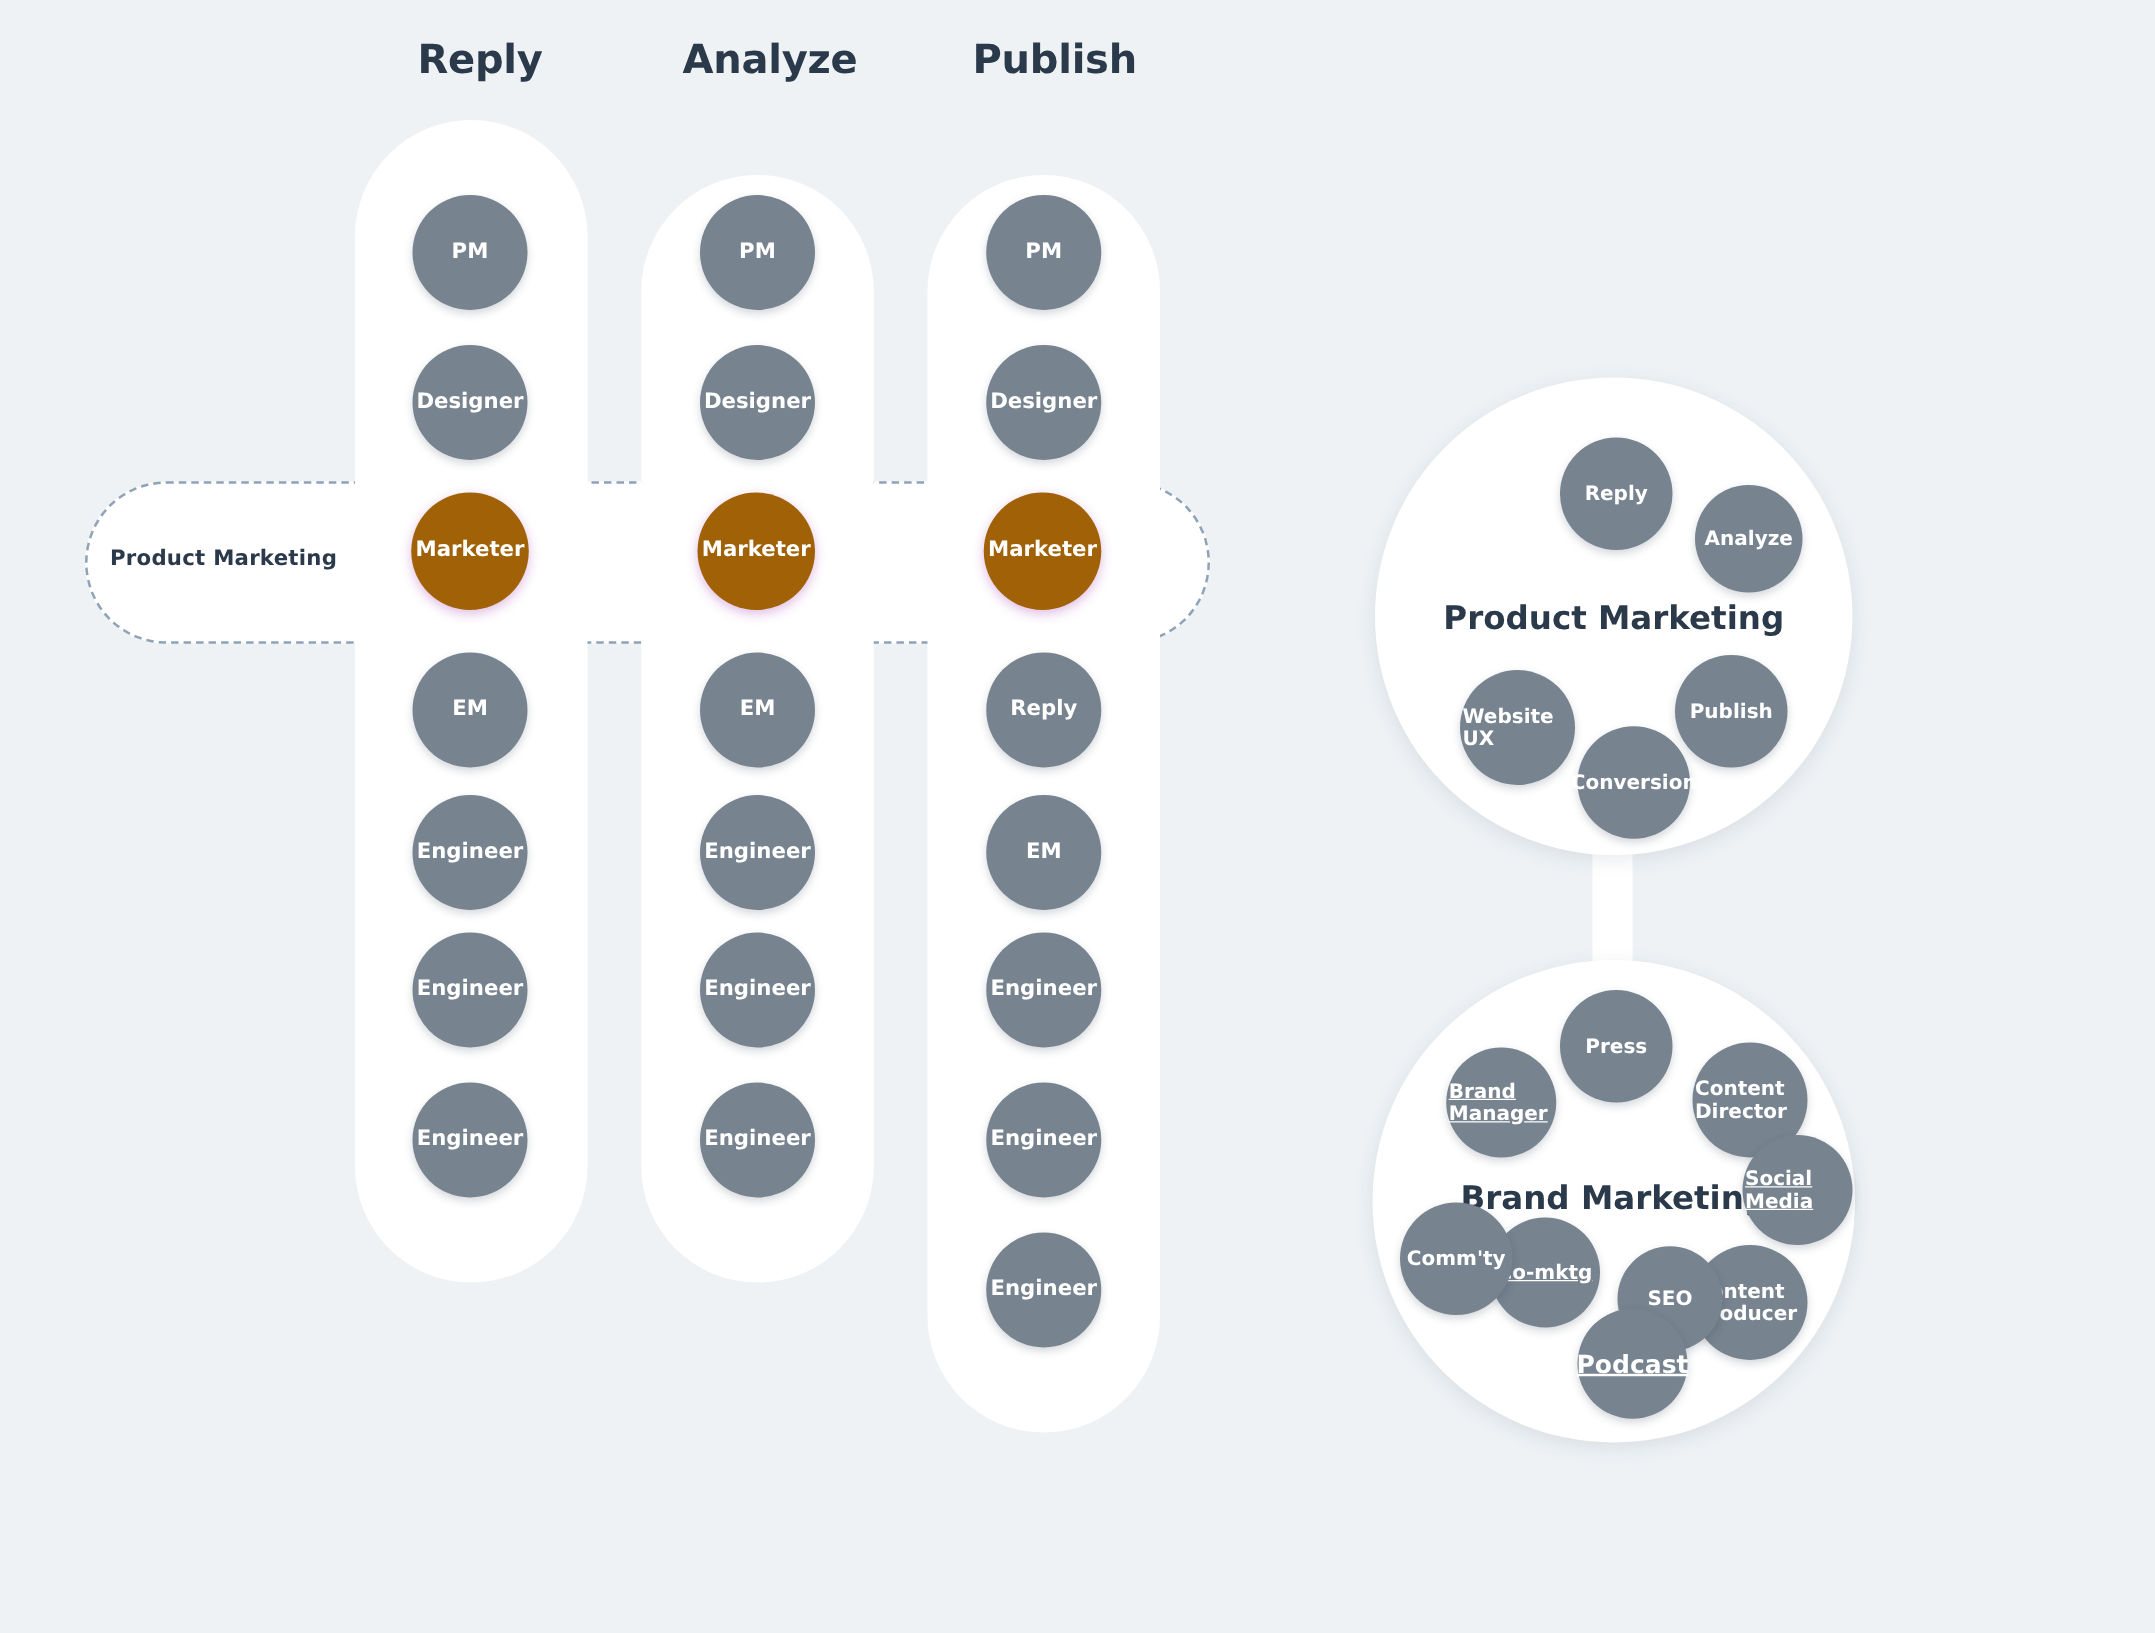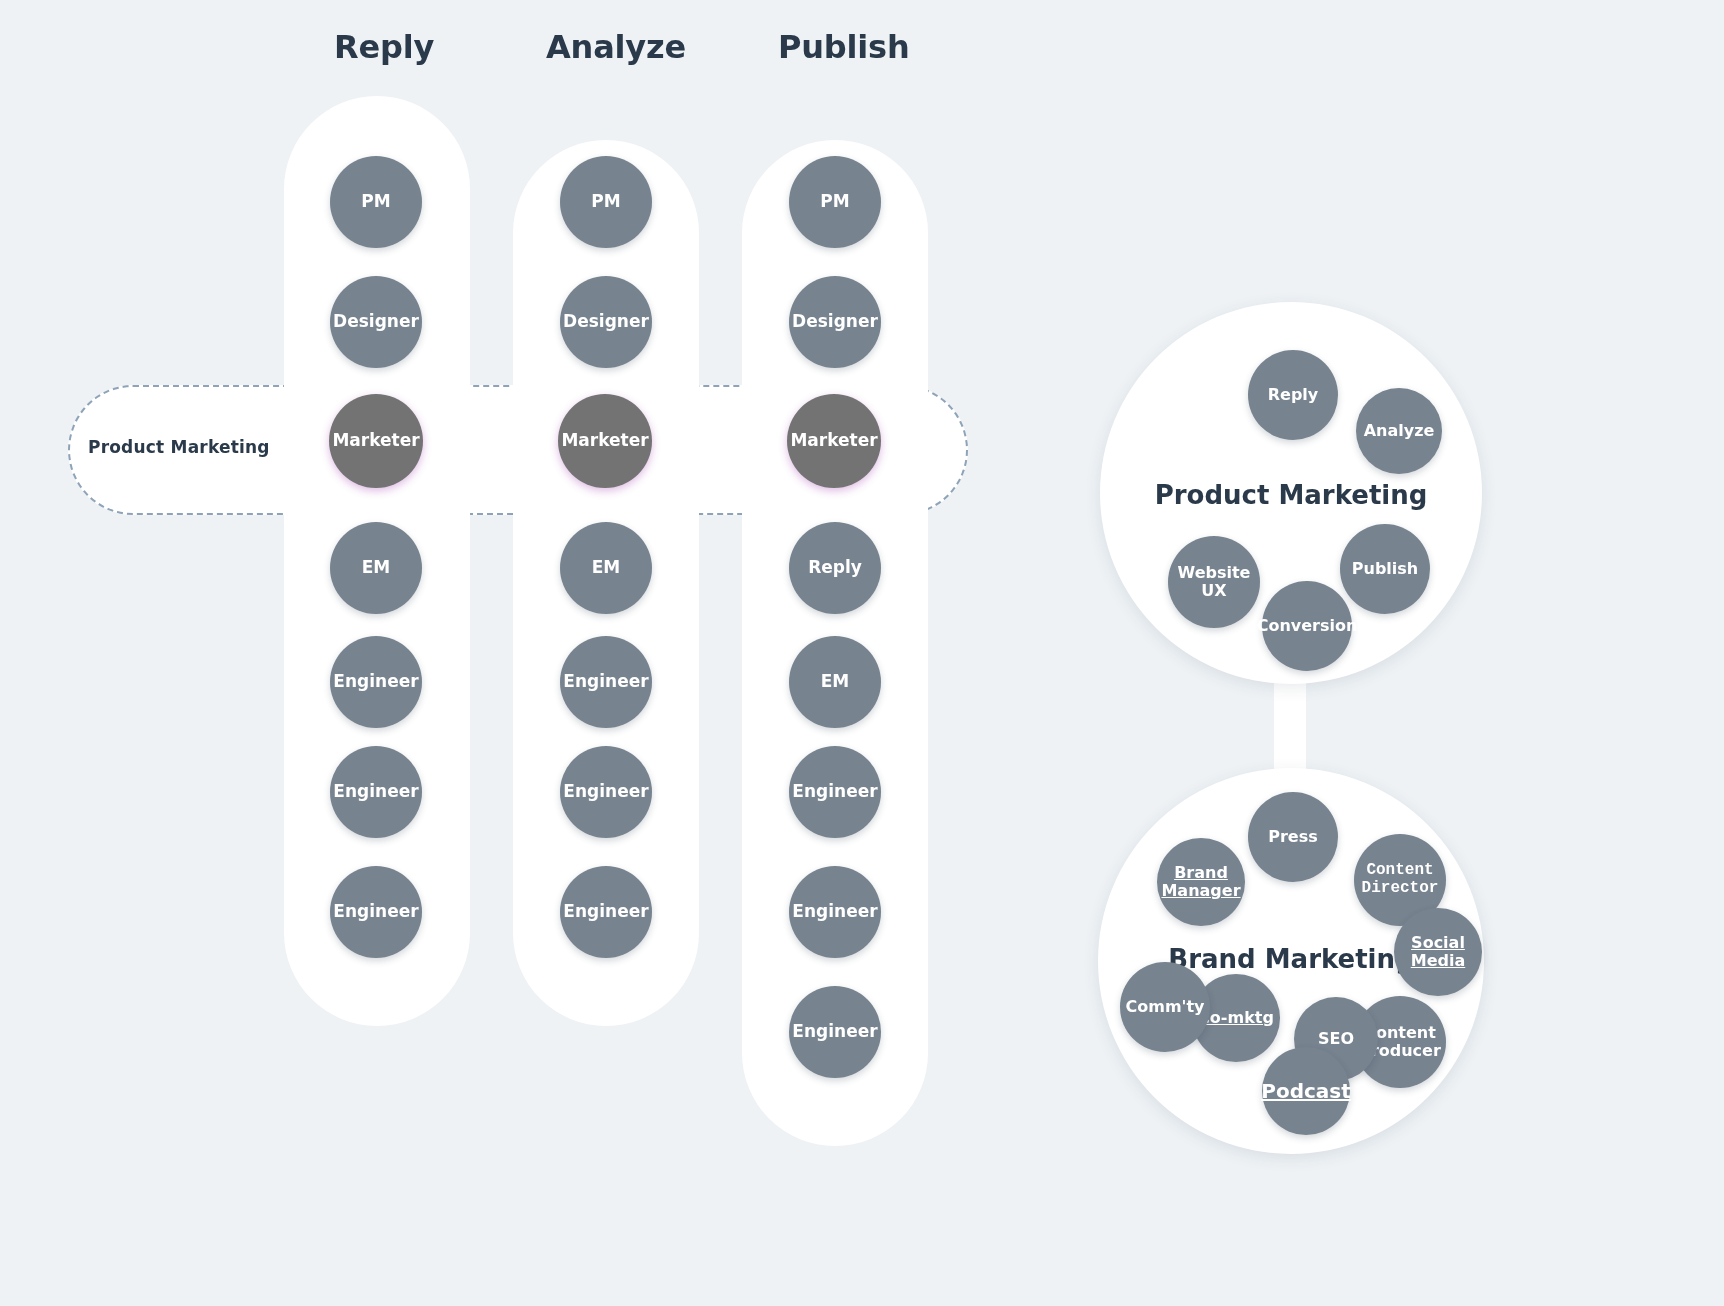--- a/index.html
+++ b/index.html
@@ -63,29 +63,29 @@
 
   
   .node {
     position: absolute;
     border-radius: 50%;
     background: #77838f;
     color: #ffffff;
     display: flex;
     align-items: center;
     justify-content: center;
-    text-align: center;
+    text-align: left;
     font-weight: bold;
     line-height: 1.12;
     box-shadow: 0 3px 7px rgba(40,55,75,0.20);
     box-sizing: border-box;
     padding: 2px;
   }
   .node.magenta {
-    background: #737373;
+    background: #a16207;
     box-shadow: 0 3px 9px rgba(150,30,165,0.30);
   }
 
   
   .cluster {
     position: absolute;
     border-radius: 50%;
     background: #ffffff;
     box-shadow: 0 4px 16px rgba(40,55,75,0.10);
   }
@@ -155,21 +155,21 @@
   <div class="node" style="left:1356px; top:388px; width:86px; height:86px; font-size:16px;">Analyze</div>
   <div class="node" style="left:1340px; top:524px; width:90px; height:90px; font-size:16px;">Publish</div>
   <div class="node" style="left:1262px; top:581px; width:90px; height:90px; font-size:16px;">Conversion</div>
   <div class="node" style="left:1168px; top:536px; width:92px; height:92px; font-size:16px;">Website UX</div>
 
   <div class="cluster" style="left:1098px; top:768px; width:386px; height:386px;"></div>
   <div class="cluster-label" style="left:1291px; top:944px;">Brand Marketing</div>
 
   <div class="node" style="left:1248px; top:792px; width:90px; height:90px; font-size:16px;">Press</div>
   <div class="node" style="left:1157px; top:838px; width:88px; height:88px; font-size:16px;text-decoration:underline;">Brand Manager</div>
-  <div class="node" style="left:1354px; top:834px; width:92px; height:92px; font-size:16px;font-family:Liberation Mono, monospace;">Content Director</div>
+  <div class="node" style="left:1354px; top:834px; width:92px; height:92px; font-size:16px;">Content Director</div>
   <div class="node" style="left:1394px; top:908px; width:88px; height:88px; font-size:16px;text-decoration:underline;">Social Media</div>
   <div class="node" style="left:1354px; top:996px; width:92px; height:92px; font-size:16px;">Content Producer</div>
   <div class="node" style="left:1294px; top:997px; width:84px; height:84px; font-size:16px;">SEO</div>
   <div class="node" style="left:1262px; top:1047px; width:88px; height:88px; font-size:20px;text-decoration:underline;">Podcast</div>
   <div class="node" style="left:1192px; top:974px; width:88px; height:88px; font-size:16px;text-decoration:underline;">Co-mktg</div>
   <div class="node" style="left:1120px; top:962px; width:90px; height:90px; font-size:16px;">Comm'ty</div>
 
 </div>
 
 </body></html>

